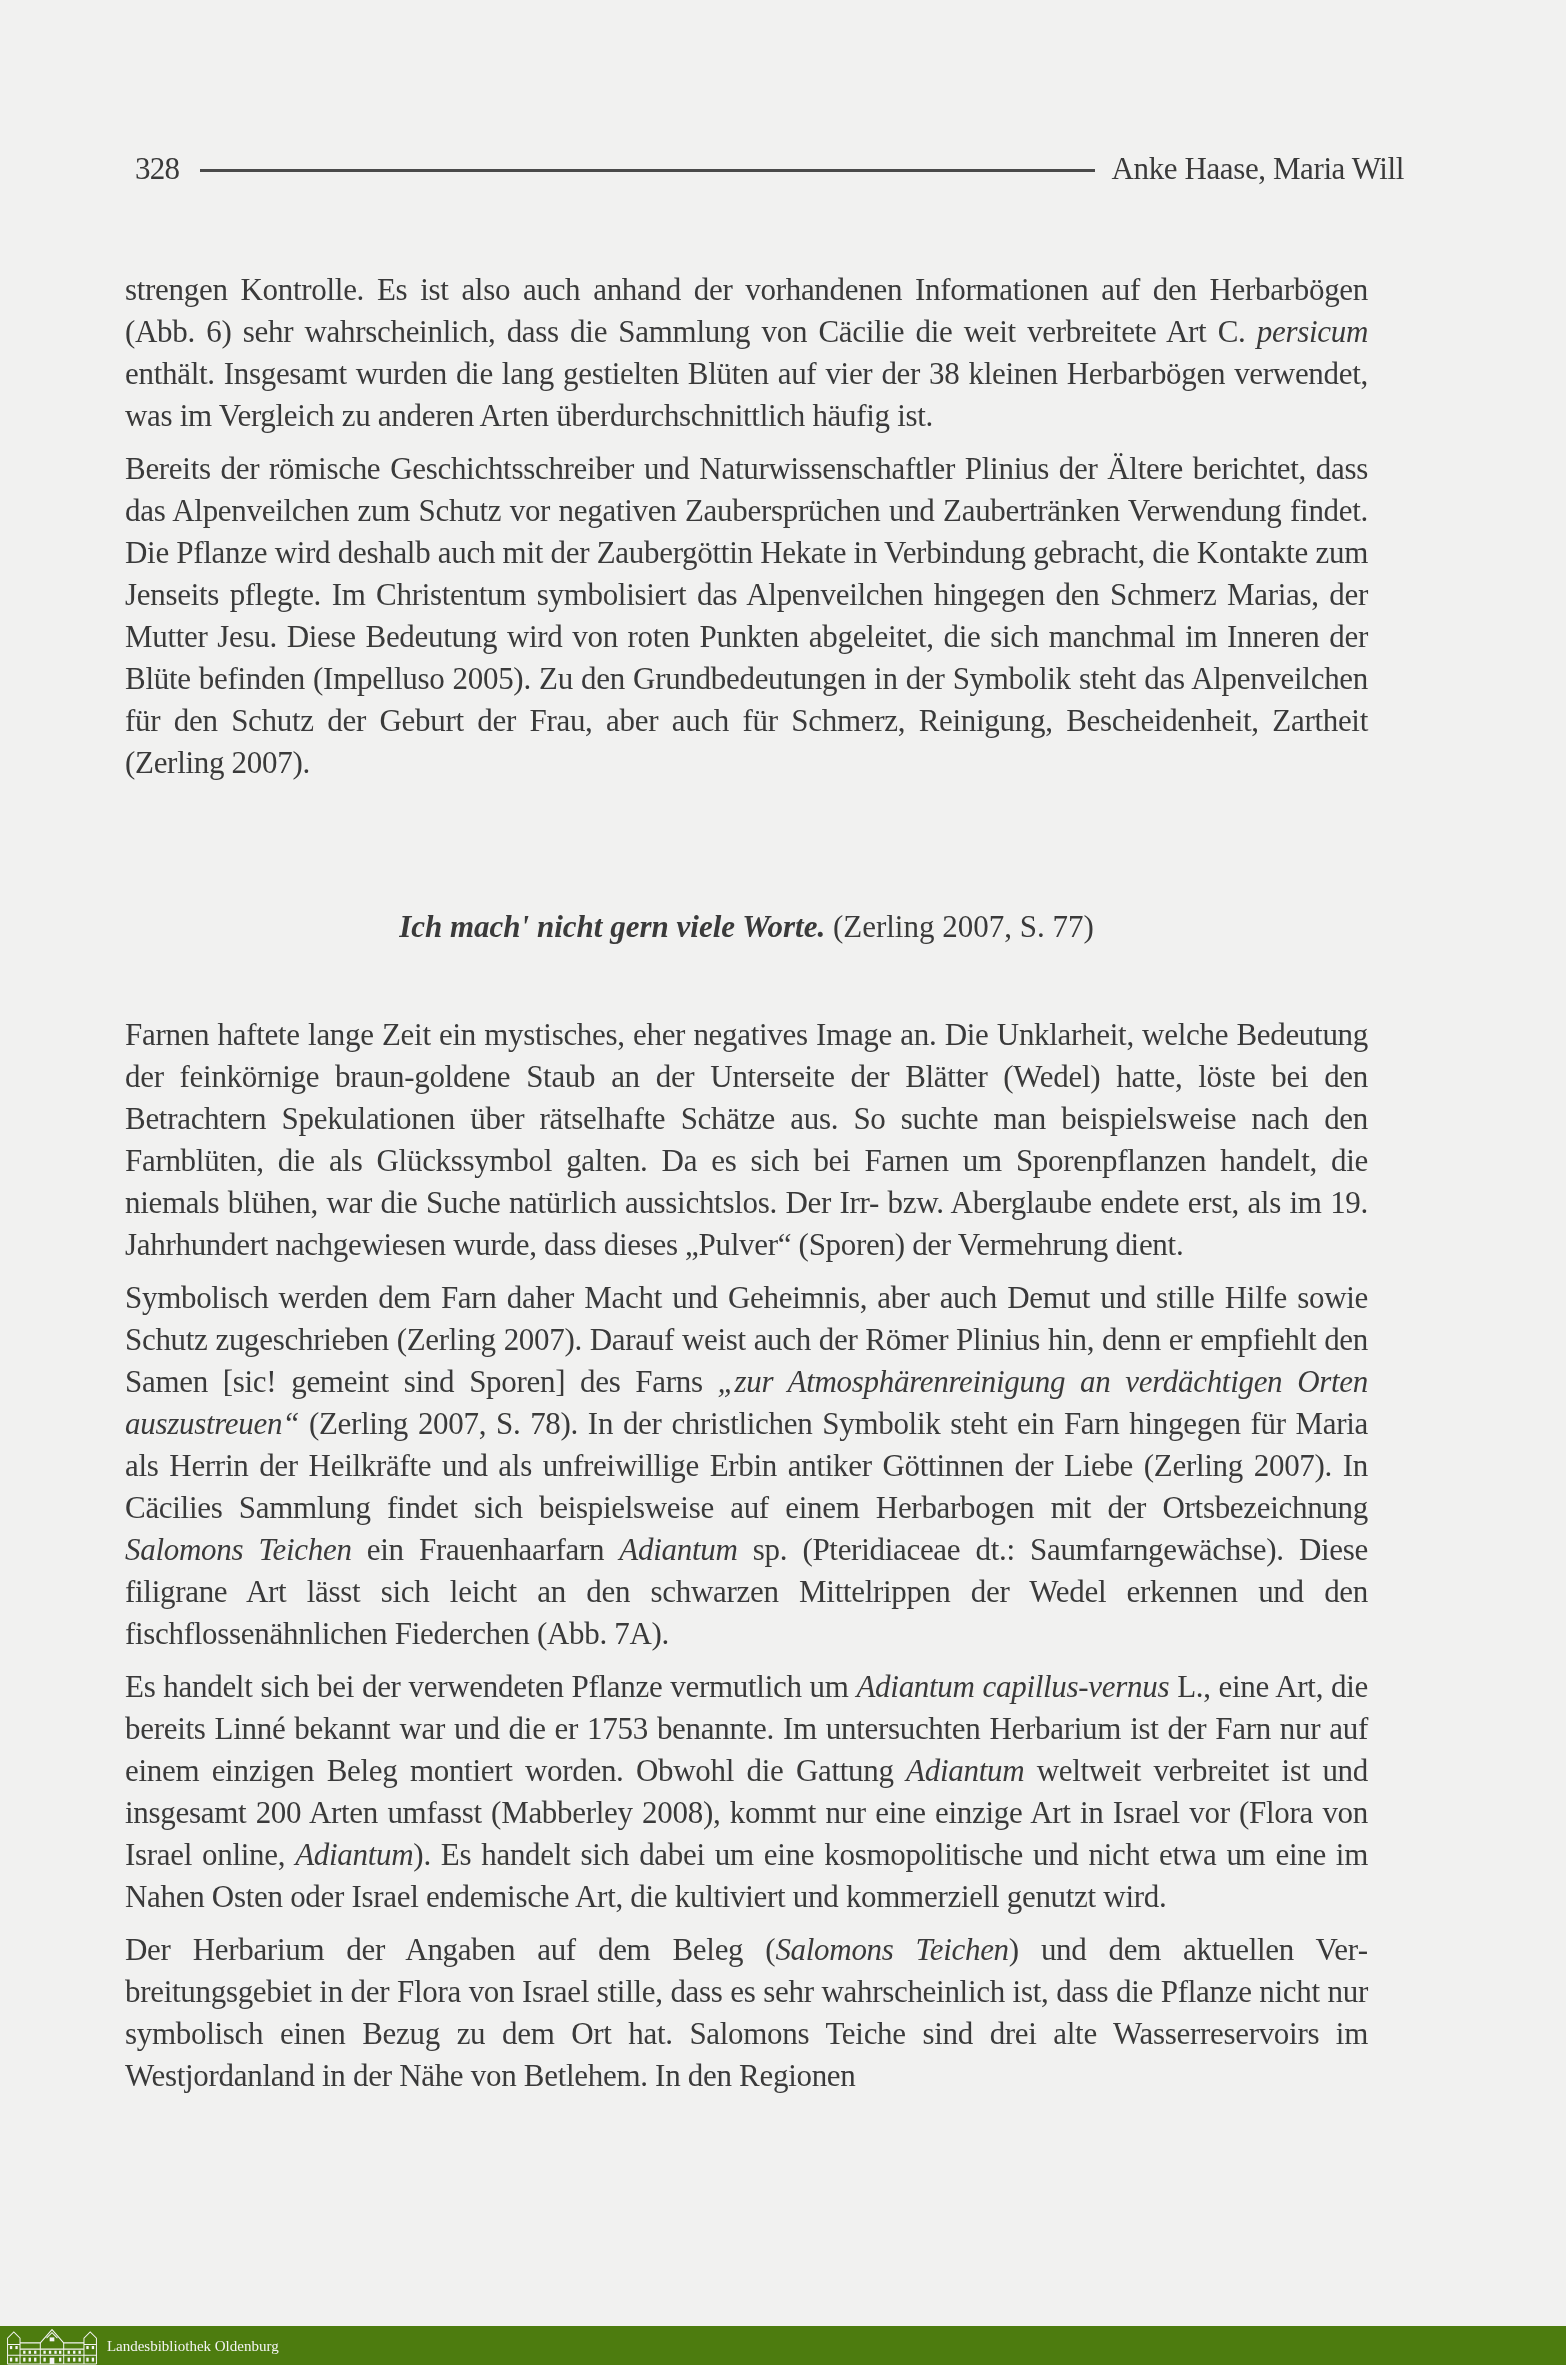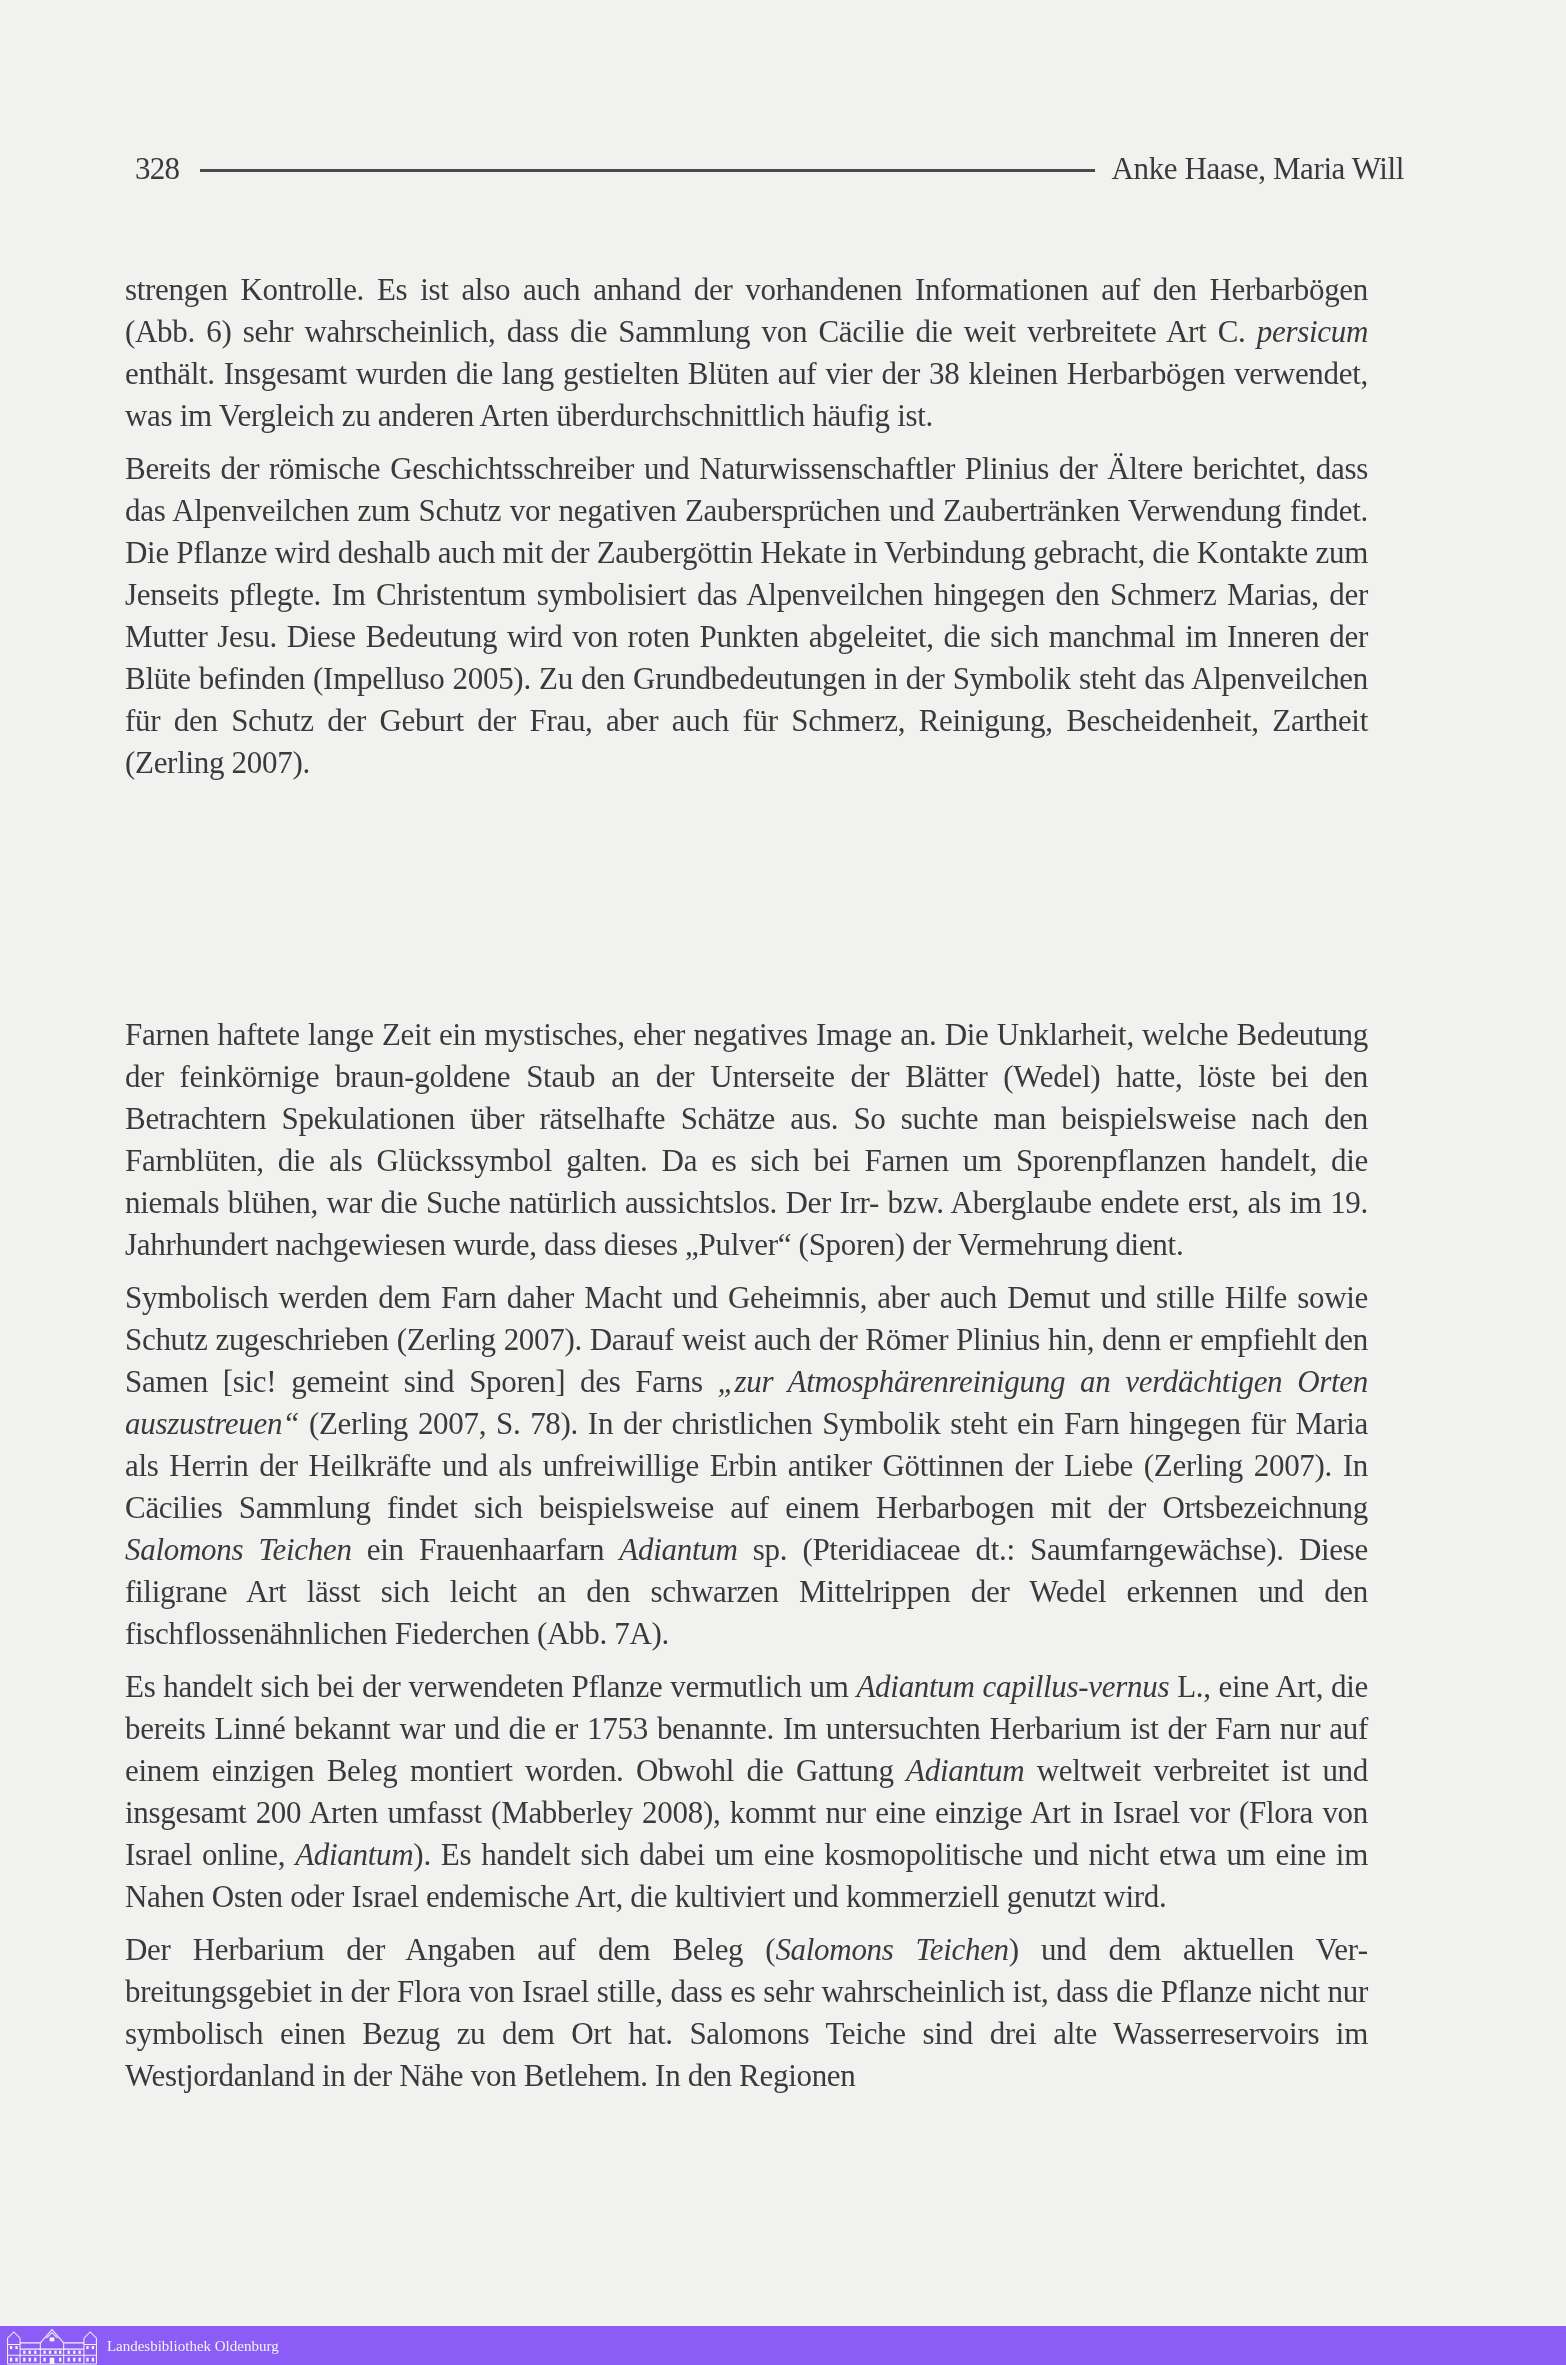--- a/index.html
+++ b/index.html
@@ -75,21 +75,21 @@
       top: 745px;
       left: 0;
       width: 1265px;
     }
     .footer-bar {
       position: absolute;
       left: 0;
       top: 2326px;
       width: 1566px;
       height: 39px;
-      background: #8b5cf6;
+      background: #4d7c0f;
       display: flex;
       align-items: center;
     }
     .library-logo {
       width: 92px;
       height: 38px;
       margin-left: 5.5px;
       margin-top: 1.6px;
     }
     .library-name {
@@ -105,20 +105,21 @@
 <div class="page-header">
   <span class="page-number">328</span>
   <span class="header-rule"></span>
   <span class="running-head">Anke Haase, Maria Will</span>
 </div>
 
 <div class="content">
   <p class="para"><span>strengen Kontrolle. Es ist also auch anhand der vorhandenen Informationen auf den Herbarbögen (Abb. 6) sehr wahrscheinlich, dass die Sammlung von Cäcilie die weit verbreitete Art C. </span><i>persicum</i><span> enthält. Insgesamt wurden die lang gestielten Blüten auf vier der 38 kleinen Herbarbögen verwendet, was im Vergleich zu anderen Arten überdurchschnittlich häufig ist.</span></p>
   <p class="para"><span>Bereits der römische Geschichtsschreiber und Naturwissenschaftler Plinius der Ältere berichtet, dass das Alpenveilchen zum Schutz vor negativen Zaubersprüchen und Zaubertränken Verwendung findet. Die Pflanze wird deshalb auch mit der Zauber­göttin Hekate in Verbindung gebracht, die Kontakte zum Jenseits pflegte. Im Chris­tentum symbolisiert das Alpenveilchen hingegen den Schmerz Marias, der Mutter Jesu. Diese Bedeutung wird von roten Punkten abgeleitet, die sich manchmal im In­neren der Blüte befinden (Impelluso 2005). Zu den Grundbedeutungen in der Sym­bolik steht das Alpenveilchen für den Schutz der Geburt der Frau, aber auch für Schmerz, Reinigung, Bescheidenheit, Zartheit (Zerling 2007).</span></p>
 
+  <div class="section-title"><span class="motto">Ich mach' nicht gern viele Worte.</span><span> (Zerling 2007, S. 77)</span></div>
 
   <div class="section2">
     <p class="para"><span>Farnen haftete lange Zeit ein mystisches, eher negatives Image an. Die Unklarheit, welche Bedeutung der feinkörnige braun-goldene Staub an der Unterseite der Blätter (Wedel) hatte, löste bei den Betrachtern Spekulationen über rätselhafte Schätze aus. So suchte man beispielsweise nach den Farnblüten, die als Glückssymbol galten. Da es sich bei Farnen um Sporenpflanzen handelt, die niemals blühen, war die Suche na­türlich aussichtslos. Der Irr- bzw. Aberglaube endete erst, als im 19. Jahrhundert nachgewiesen wurde, dass dieses „Pulver“ (Sporen) der Vermehrung dient.</span></p>
     <p class="para"><span>Symbolisch werden dem Farn daher Macht und Geheimnis, aber auch Demut und stille Hilfe sowie Schutz zugeschrieben (Zerling 2007). Darauf weist auch der Römer Plinius hin, denn er empfiehlt den Samen [sic! gemeint sind Sporen] des Farns </span><i>„zur Atmosphärenreinigung an verdächtigen Orten auszustreuen“</i><span> (Zerling 2007, S. 78). In der christlichen Symbolik steht ein Farn hingegen für Maria als Herrin der Heilkräfte und als unfreiwillige Erbin antiker Göttinnen der Liebe (Zerling 2007). In Cäcilies Sammlung findet sich beispielsweise auf einem Herbarbogen mit der Ortsbezeich­nung </span><i>Salomons Teichen</i><span> ein Frauenhaarfarn </span><i>Adiantum</i><span> sp. (Pteridiaceae dt.: Saumfarn­gewächse). Diese filigrane Art lässt sich leicht an den schwarzen Mittelrippen der Wedel erkennen und den fischflossenähnlichen Fiederchen (Abb. 7A).</span></p>
     <p class="para"><span>Es handelt sich bei der verwendeten Pflanze vermutlich um </span><i>Adiantum capillus-vernus</i><span> L., eine Art, die bereits Linné bekannt war und die er 1753 benannte. Im untersuchten Herbarium ist der Farn nur auf einem einzigen Beleg montiert worden. Obwohl die Gattung </span><i>Adiantum</i><span> weltweit verbreitet ist und insgesamt 200 Arten umfasst (Mabber­ley 2008), kommt nur eine einzige Art in Israel vor (Flora von Israel online, </span><i>Adiantum</i><span>). Es handelt sich dabei um eine kosmopolitische und nicht etwa um eine im Nahen Osten oder Israel endemische Art, die kultiviert und kommerziell genutzt wird.</span></p>
     <p class="para"><span>Der Herbarium der Angaben auf dem Beleg (</span><i>Salomons Teichen</i><span>) und dem aktuellen Ver­breitungsgebiet in der Flora von Israel stille, dass es sehr wahrscheinlich ist, dass die Pflanze nicht nur symbolisch einen Bezug zu dem Ort hat. Salomons Teiche sind drei alte Wasserreservoirs im Westjordanland in der Nähe von Betlehem. In den Regionen</span></p>
   </div>
 </div>
 
 <div class="footer-bar">

